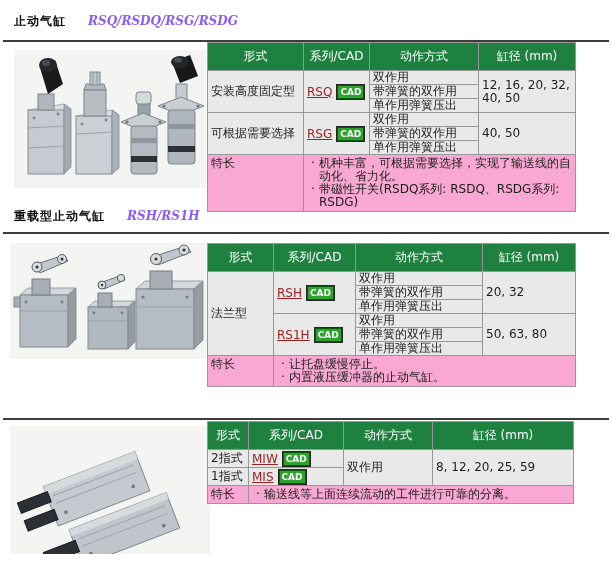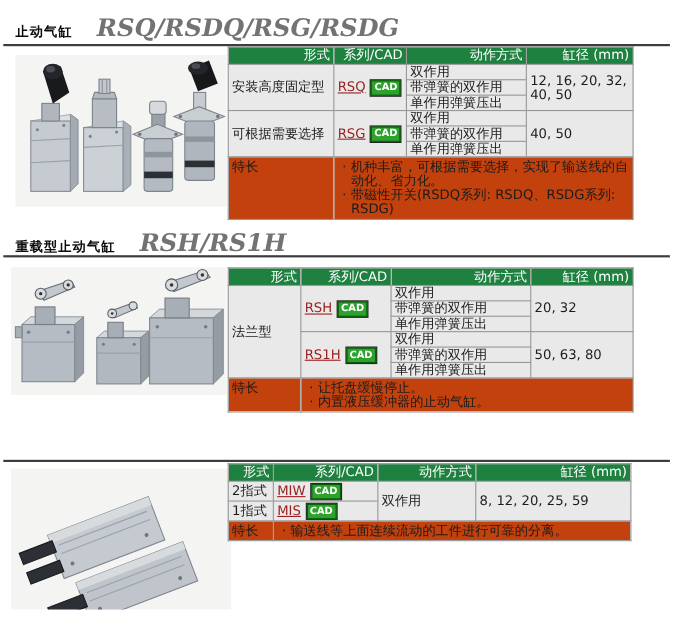--- a/index.html
+++ b/index.html
@@ -6,36 +6,36 @@
   html, body { background: #ffffff; }
   .page {
     position: relative; width: 612px; height: 568px; background: #ffffff;
     font-family: "DejaVu Sans", "Liberation Sans", sans-serif;
     font-size: 12px; color: #1c1c1c; overflow: hidden;
   }
   .sec-title { position: absolute; white-space: nowrap; }
   .t-cn { font-size: 12px; font-weight: bold; color: #0c0c0c; letter-spacing: 1px; }
   .t-en {
     font-family: "DejaVu Serif", "Liberation Serif", serif;
-    font-style: italic; font-weight: bold; font-size: 22px;
-    color: #737373; margin-left: 22px;
+    font-style: italic; font-weight: bold; font-size: 12px;
+    color: #8b5cf6; margin-left: 22px;
   }
   .rule { position: absolute; left: 3px; width: 606px; height: 0; border: 0; border-top: 2px solid #3d3d3d; }
   .photo { position: absolute; background: #f4f4f3; }
   .photo svg { display: block; }
 
   table.ptable {
     position: absolute; border-collapse: collapse; table-layout: fixed;
     background: #e9e9e9; font-size: 12px;
   }
   .ptable td, .ptable th { border: 1px solid #979797; padding: 0 3px; line-height: 13px; vertical-align: middle; overflow: hidden; }
-  .ptable th { background: #1e8140; color: #ffffff; font-weight: normal; text-align: right; height: 16px; }
+  .ptable th { background: #1e8140; color: #ffffff; font-weight: normal; text-align: center; height: 28px; }
   td.act { height: 14px; }
   td.trow { height: 18px; }
-  tr.feat td { background: #c2410c; vertical-align: top; padding-top: 2px; padding-bottom: 2px; }
+  tr.feat td { background: #f9a8d4; vertical-align: top; padding-top: 2px; padding-bottom: 2px; }
   td.feat-label { vertical-align: middle; }
   .fi { display: flex; line-height: 13px; }
   .fi .bullet { flex: 0 0 12px; text-align: center; }
   .slink { color: #9a2121; text-decoration: underline; cursor: pointer; }
   .cad {
     display: inline-block; background: #2da32d; border: 1px solid #0b5a0b;
     box-shadow: 0 0 0 1px #262626; color: #ffffff; font-weight: bold;
     font-size: 9px; line-height: 10px; padding: 1px 2px; margin-left: 5px;
     vertical-align: 1px; cursor: pointer;
   }

